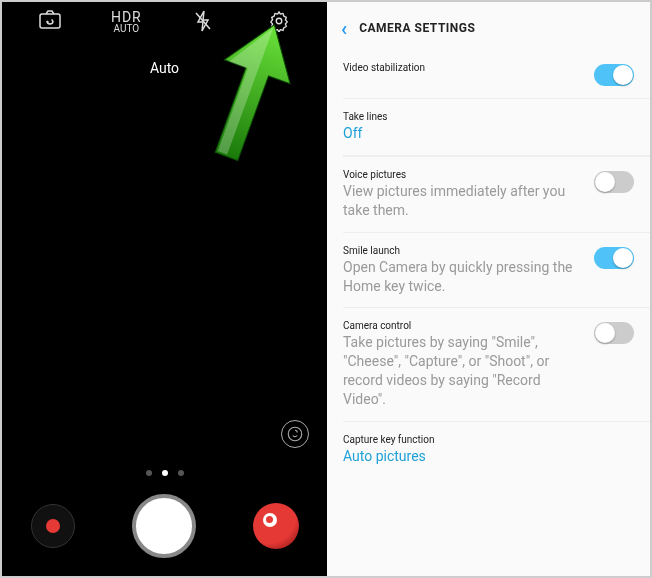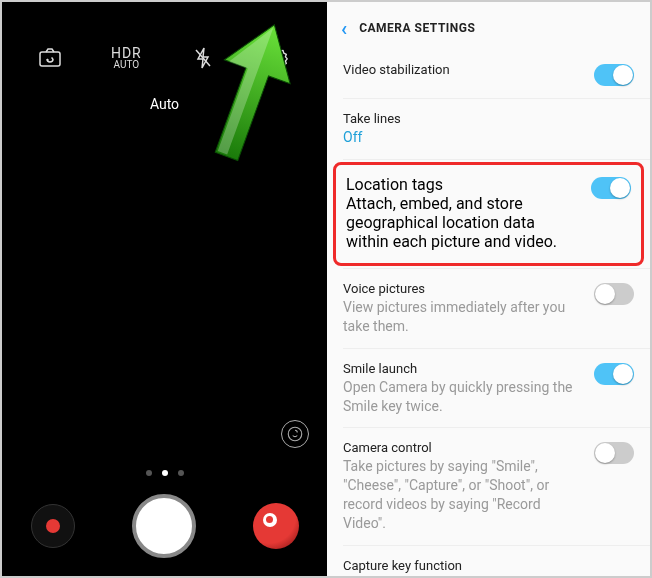--- a/index.html
+++ b/index.html
@@ -2,21 +2,21 @@
 <html><head>
 <meta charset="utf-8">
 <style>
   * { margin: 0; padding: 0; box-sizing: border-box; }
   body { font-family: -apple-system, "Segoe UI", Roboto, sans-serif; background: #fff; width: 652px; height: 578px; overflow: hidden; }
   .container { display: flex; width: 652px; height: 578px; border: 2px solid #ccc; }
   .left-pane { width: 325px; height: 574px; background: #000; position: relative; display: flex; flex-direction: column; }
   .right-pane { width: 323px; height: 574px; background: #fafafa; display: flex; flex-direction: column; overflow: hidden; }
 
   
-  .cam-top { display: flex; justify-content: space-between; align-items: center; padding: 8px 28px; color: #eee; height: 40px; margin-top: 36px; }
+  .cam-top { display: flex; justify-content: space-between; align-items: flex-start; padding: 8px 28px; color: #eee; height: 40px; }
   .cam-top .icon-slot { width: 40px; display: flex; justify-content: center; align-items: center; }
   .cam-mode { color: #fff; font-size: 14px; text-align: center; margin-top: 18px; }
   .cam-view { flex: 1; background: #000; position: relative; }
   .effects-circle { position: absolute; right: 18px; bottom: 14px; width: 28px; height: 28px; border-radius: 50%; border: 1.5px solid #aaa; display:flex;align-items:center;justify-content:center; color:#aaa; font-size:14px;}
   .pager { display:flex; justify-content:center; gap:10px; padding:8px 0; background:#000;}
   .dot { width:6px; height:6px; border-radius:50%; background:#555;}
   .dot.active { background:#fff; }
   .cam-bottom { display:flex; justify-content:space-around; align-items:center; padding:10px 0 18px; background:#000;}
   .rec-btn { width:44px; height:44px; border-radius:50%; background:#111; border:1px solid #333; display:flex;align-items:center;justify-content:center;}
   .rec-btn .red { width:14px; height:14px; border-radius:50%; background:#e53935;}
@@ -28,21 +28,21 @@
   .green-arrow { position:absolute; left:185px; top:18px; pointer-events:none; }
 
   
   .settings-head { display:flex; align-items:center; gap:12px; padding:14px 14px 10px; background:#fafafa; }
   .back-chev { color:#2196f3; font-size:20px; font-weight:600;}
   .settings-title { font-weight:700; letter-spacing:.5px; font-size:12px; color:#222;}
   .settings-list { flex:1; overflow:hidden; background:#fafafa; }
   .row { padding:12px 16px 12px; border-bottom:0; position:relative; display:flex; align-items:flex-start; justify-content:space-between; gap:10px;}
   .divider { height:1px; background:#eee; margin:0 0 0 16px;}
   .row .txt { flex:1; }
-  .row .title { font-size:13px; color:#222; }
+  .row .title { font-size:10px; color:#222; }
   .row .sub { font-size:14px; color:#9a9a9a; line-height:1.35; margin-top:2px;}
   .row .sub.accent { color:#1ea0d8; }
   .toggle { width:40px; height:22px; border-radius:12px; background:#ccc; position:relative; flex:0 0 auto; margin-top:2px;}
   .toggle .knob { position:absolute; top:1px; width:20px; height:20px; border-radius:50%; background:#fff; box-shadow:0 1px 2px rgba(0,0,0,.3);}
   .toggle.on { background:#4fc3f7;}
   .toggle.on .knob { right:1px; }
   .toggle.off .knob { left:1px; }
 
   .highlight-box { border:3px solid #ef2a2a; border-radius:8px; margin:2px 6px; padding:10px 10px 12px; display:flex; justify-content:space-between; gap:10px; background:#fafafa;}
 
@@ -138,46 +138,37 @@
       <div class="divider"></div>
 
       <div class="row">
         <div class="txt">
           <div class="title">Take lines</div>
           <div class="sub accent">Off</div>
         </div>
       </div>
       <div class="divider"></div>
 
-      <div class="highlight-box">
-        <div class="txt">
-          <div class="title">Location tags</div>
-          <div class="sub">Attach, embed, and store geographical location data within each picture and video.</div>
-        </div>
-        <div class="toggle on">
-            <div class="knob"></div>
-          </div>
-      </div>
       <div class="divider"></div>
 
       <div class="row">
         <div class="txt">
           <div class="title">Voice pictures</div>
           <div class="sub">View pictures immediately after you take them.</div>
         </div>
         <div class="toggle off">
             <div class="knob"></div>
           </div>
       </div>
       <div class="divider"></div>
 
       <div class="row">
         <div class="txt">
           <div class="title">Smile launch</div>
-          <div class="sub">Open Camera by quickly pressing the Smile key twice.</div>
+          <div class="sub">Open Camera by quickly pressing the Home key twice.</div>
         </div>
         <div class="toggle on">
             <div class="knob"></div>
           </div>
       </div>
       <div class="divider"></div>
 
       <div class="row">
         <div class="txt">
           <div class="title">Camera control</div>

